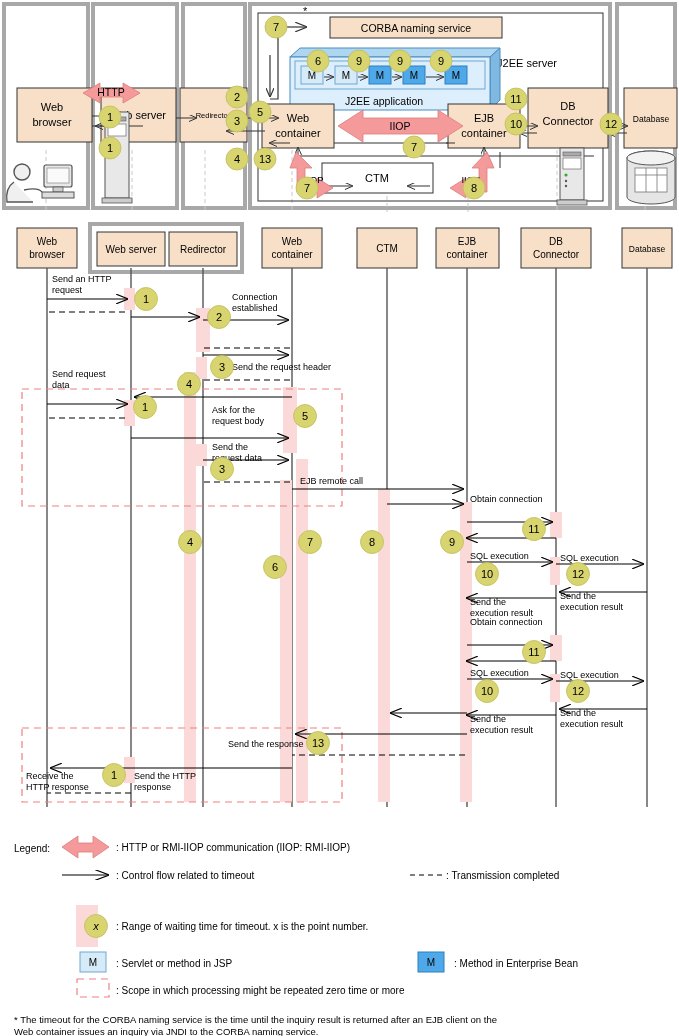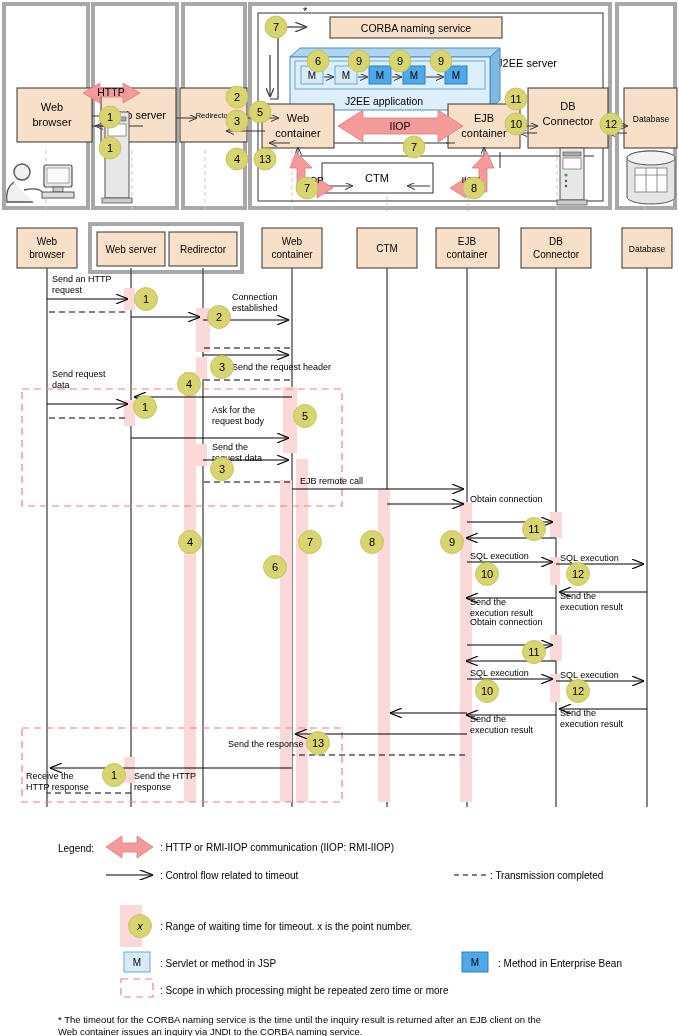--- a/index.html
+++ b/index.html
@@ -1,21 +1,21 @@
 <!DOCTYPE html>
 <html><head>
 <meta charset="utf-8">
 <style>
   html,body{margin:0;padding:0;background:#ffffff;}
   body{width:679px;height:1036px;position:relative;
        font-family:"Liberation Sans","DejaVu Sans",sans-serif;
        font-size:9px;color:#000;overflow:hidden;}
   #arch{position:absolute;left:0;top:0;width:679px;height:212px;}
   #seq{position:absolute;left:0;top:212px;width:679px;height:615px;}
-  #legend{position:absolute;left:0;top:827px;width:547px;height:209px;margin-left:44px;}
+  #legend{position:absolute;left:0;top:827px;width:547px;height:209px;}
   svg{display:block;}
   text{font-family:"Liberation Sans","DejaVu Sans",sans-serif;}
 </style>
 </head>
 <body>
 
 <div id="arch">
 <svg width="679" height="212" viewBox="0 0 679 212">
   <defs>
     <marker id="ar" markerWidth="10" markerHeight="8" refX="9" refY="4" orient="auto">

